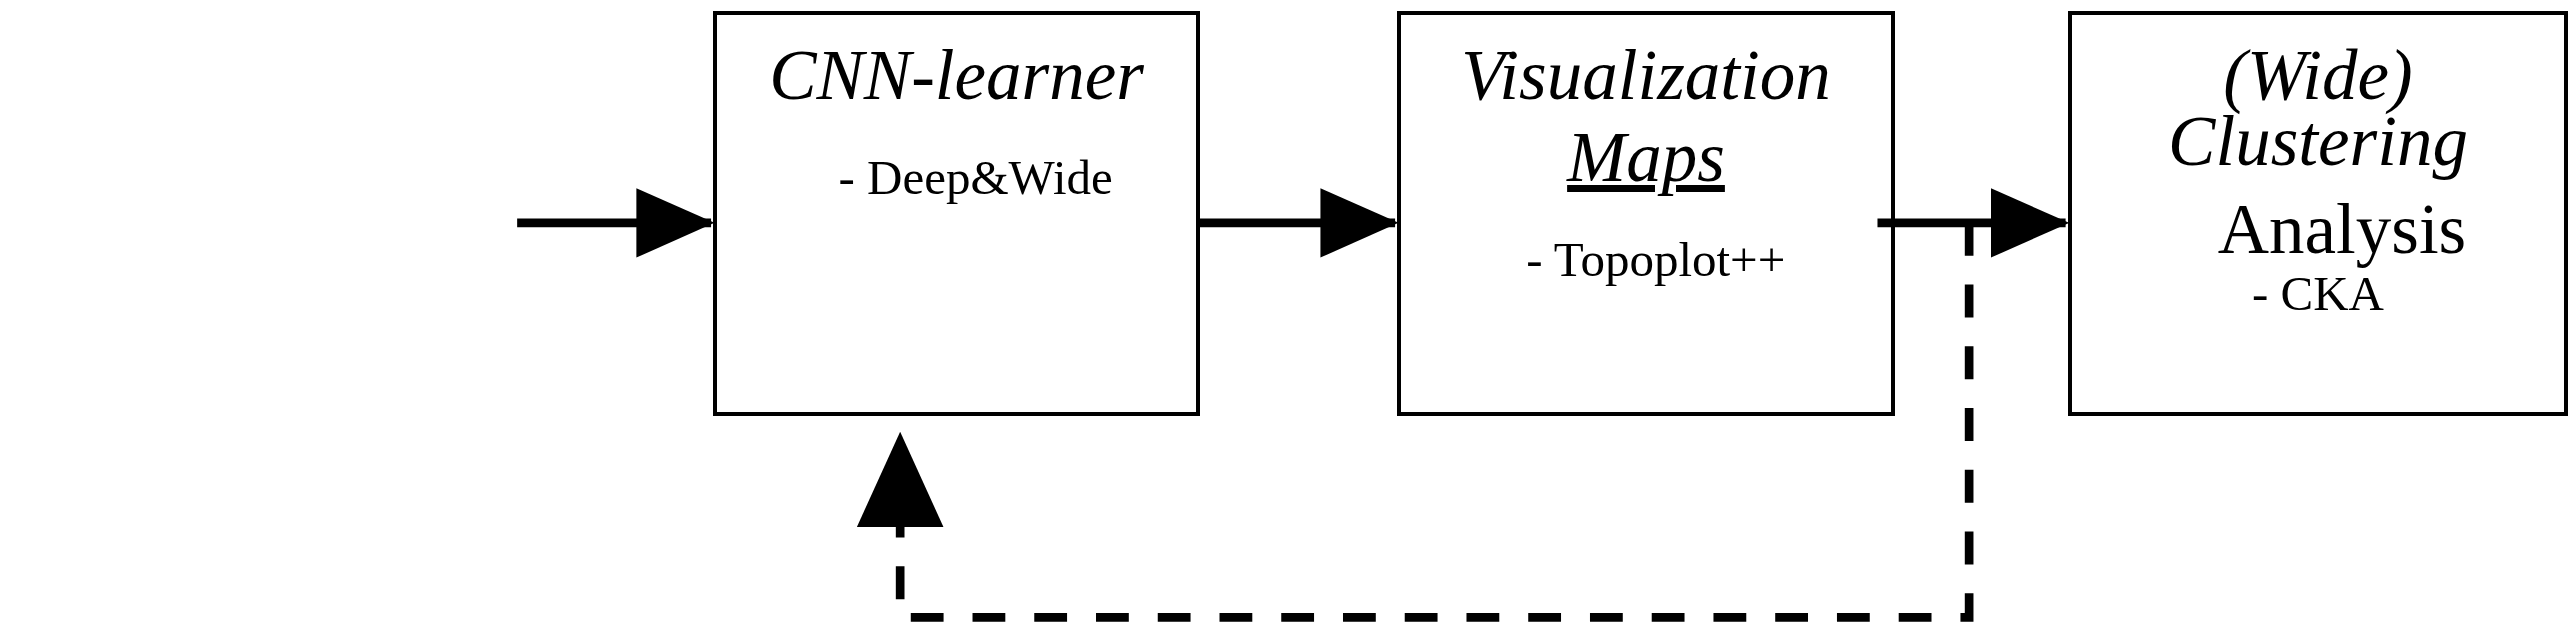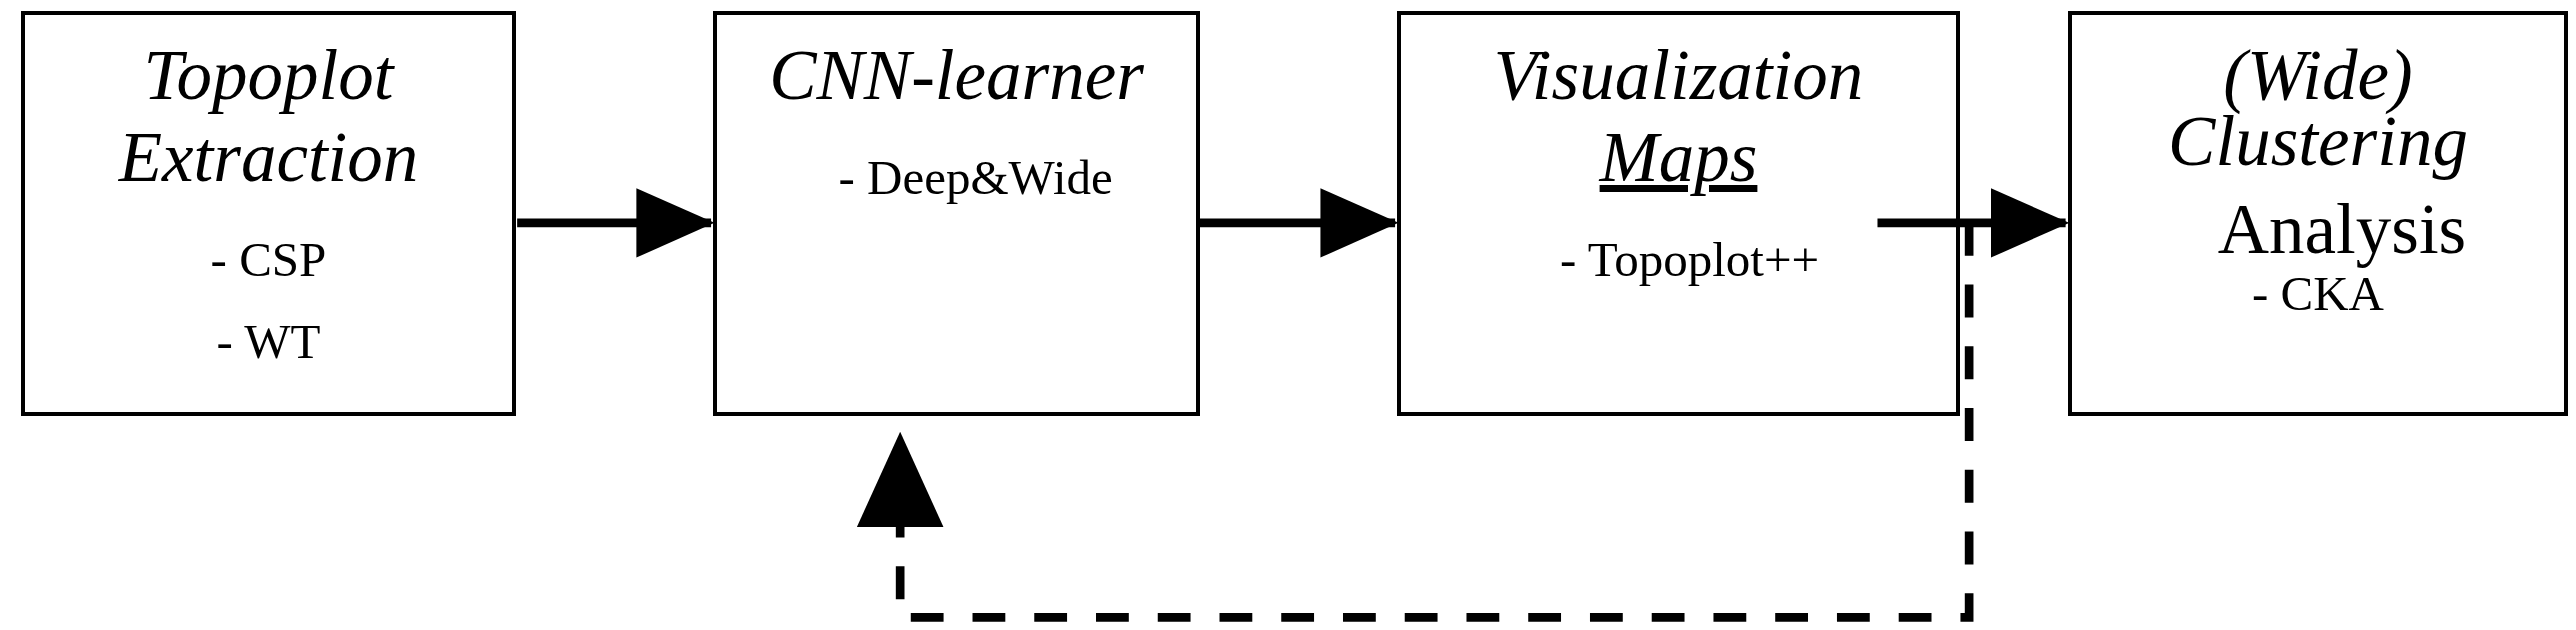--- a/index.html
+++ b/index.html
@@ -63,41 +63,31 @@
     height: 630px;
     overflow: visible;
     pointer-events: none;
   }
 </style>
 </head>
 <body>
 
 <div id="canvas">
 
-  <div class="stage-box" style="left:21px; top:10.6px; width:495px; height:405px;">
-    <div class="titles" style="top:25px;">
-      <div class="box-text title-line">Topoplot</div>
-      <div class="box-text title-line" style="top:82px;">Extraction</div>
-    </div>
-    <div class="bullets" style="top:220px;">
-      <div class="box-text bullet-line">- CSP</div>
-      <div class="box-text bullet-line" style="top:82px;">- WT</div>
-    </div>
-  </div>
 
   <div class="stage-box" style="left:713px; top:10.6px; width:487px; height:405px;">
     <div class="titles" style="top:25px;">
       <div class="box-text title-line">CNN-learner</div>
     </div>
     <div class="bullets" style="top:138px;">
       <div class="box-text bullet-line" style="width:108%;">- Deep&amp;Wide</div>
     </div>
   </div>
 
-  <div class="stage-box" style="left:1397px; top:10.6px; width:563px; height:405px;">
+  <div class="stage-box" style="left:1397px; top:10.6px; width:498px; height:405px;">
     <div class="titles" style="top:25px;">
       <div class="box-text title-line">Visualization</div>
       <div class="box-text title-line" style="top:82px;text-decoration:underline;">Maps</div>
     </div>
     <div class="bullets" style="top:220px;">
       <div class="box-text bullet-line" style="width:104%;">- Topoplot++</div>
     </div>
   </div>
 
   <div class="stage-box" style="left:2068px; top:10.6px; width:500px; height:405px;">

